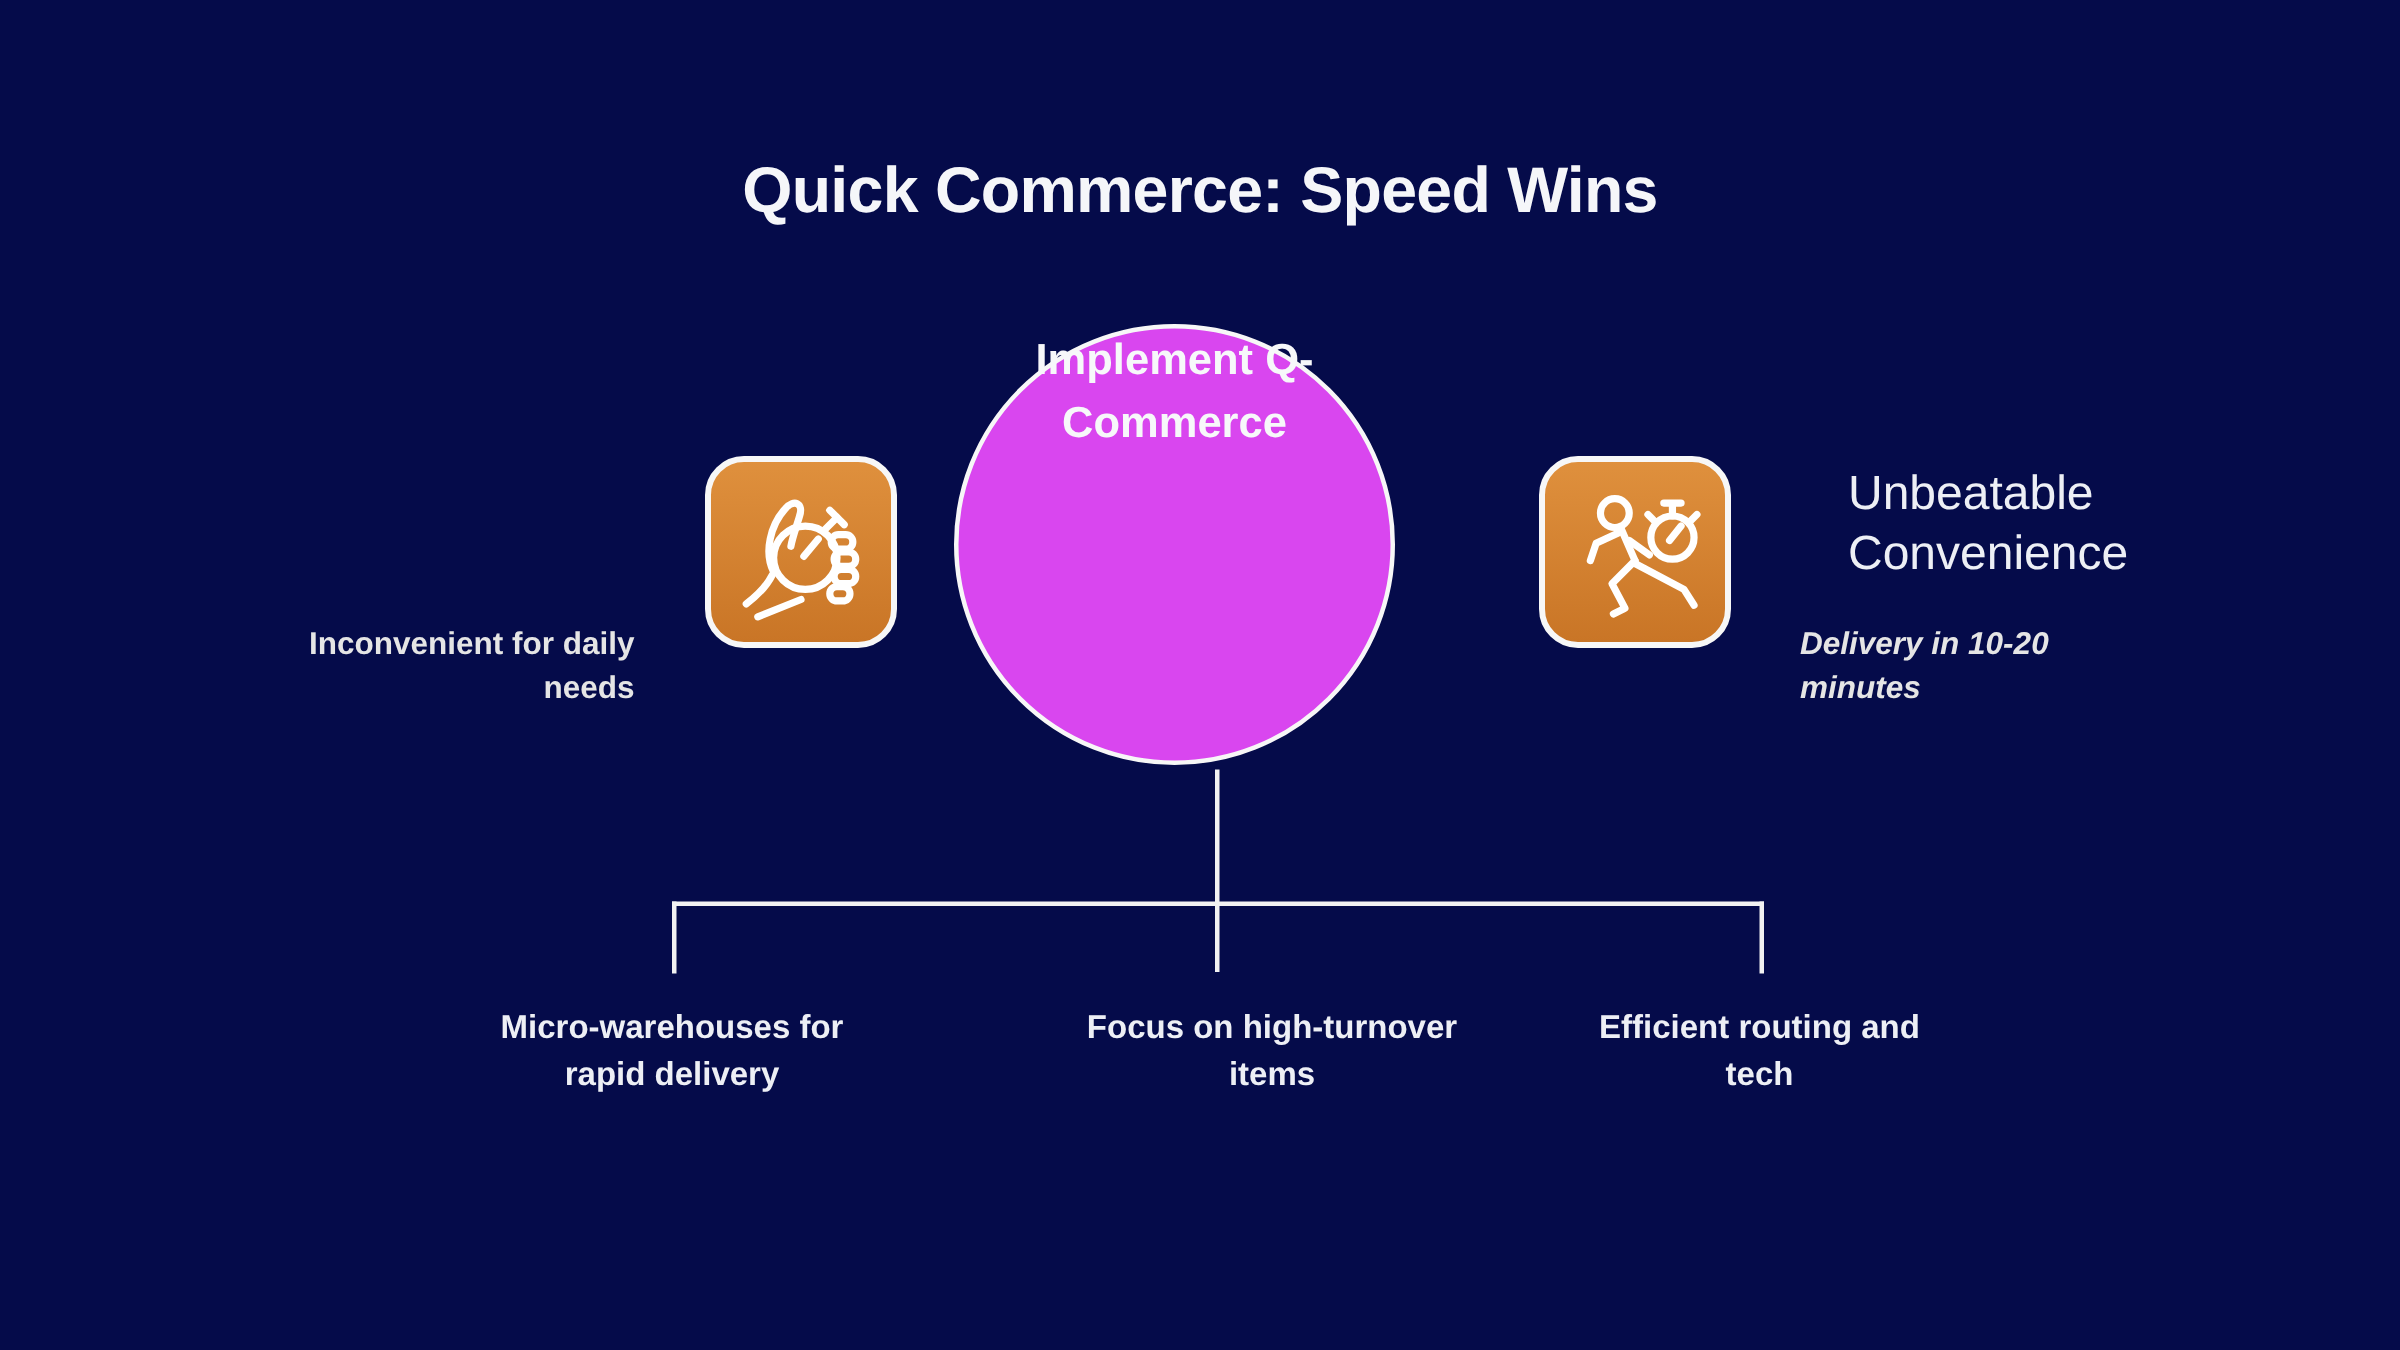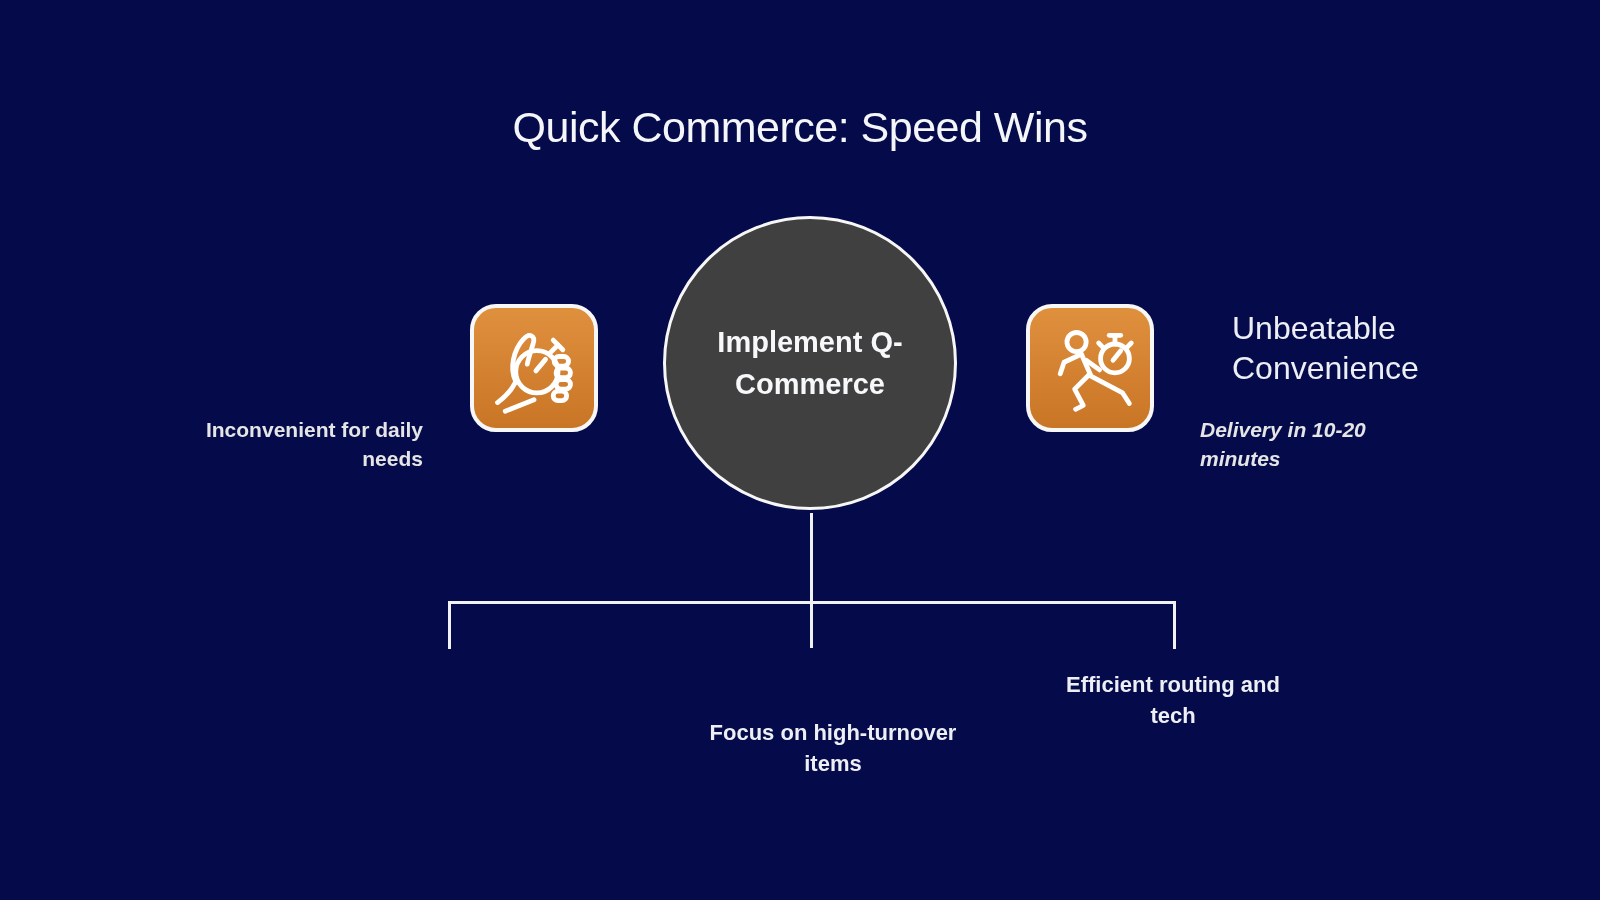--- a/index.html
+++ b/index.html
@@ -12,32 +12,32 @@
   #canvas {
     position: relative;
     width: 1600px; height: 900px;
     background: #050b4a;
   }
   .abs { position: absolute; }
 
   .title {
     left: 0; top: 103px; width: 1600px;
     text-align: center;
-    font-size: 43px; font-weight: 400; letter-spacing: -0.5px;
+    font-size: 43px; font-weight: 700; letter-spacing: -0.5px;
     color: #f5f6f9;
   }
 
   .center-node {
-    left: 663px; top: 216px;
+    left: 636px; top: 216px;
     width: 294px; height: 294px;
     box-sizing: border-box;
-    background: #404040;
+    background: #d946ef;
     border: 3px solid #f7f7f7;
     border-radius: 50%;
-    display: flex; align-items: center; justify-content: center;
+    display: flex; align-items: flex-start; justify-content: center;
   }
   .center-node .label {
     text-align: center;
     font-size: 29px; font-weight: 700; line-height: 42px;
     color: #f7f8fa;
   }
   .line-block { display: block; }
 
   .icon-card {
     width: 128px; height: 128px;
@@ -74,21 +74,21 @@
   .drop-left  { left: 448px;  top: 601px; width: 3px;   height: 48px; }
   .drop-right { left: 1173px; top: 601px; width: 3px;   height: 48px; }
 
   .branch-label {
     top: 669px; width: 340px;
     text-align: center;
     font-size: 22px; font-weight: 700; line-height: 31px;
     color: #edeff5;
   }
   .branch-1 { left: 278px; }
-  .branch-2 { left: 663px; margin-top: 48px; }
+  .branch-2 { left: 678px; }
   .branch-3 { left: 1003px; }
 </style>
 </head>
 <body>
 
 <div id="canvas">
 
   <div class="abs title">Quick Commerce: Speed Wins</div>
 
   <div class="abs side-subtitle left-pos">
@@ -143,20 +143,24 @@
   <div class="abs side-subtitle right-pos">
     <span class="line-block">Delivery in 10-20</span>
     <span class="line-block">minutes</span>
   </div>
 
   <div class="abs connector stem"></div>
   <div class="abs connector crossbar"></div>
   <div class="abs connector drop-left"></div>
   <div class="abs connector drop-right"></div>
 
+  <div class="abs branch-label branch-1">
+    <span class="line-block">Micro-warehouses for</span>
+    <span class="line-block">rapid delivery</span>
+  </div>
   <div class="abs branch-label branch-2">
     <span class="line-block">Focus on high-turnover</span>
     <span class="line-block">items</span>
   </div>
   <div class="abs branch-label branch-3">
     <span class="line-block">Efficient routing and</span>
     <span class="line-block">tech</span>
   </div>
 
 </div>

